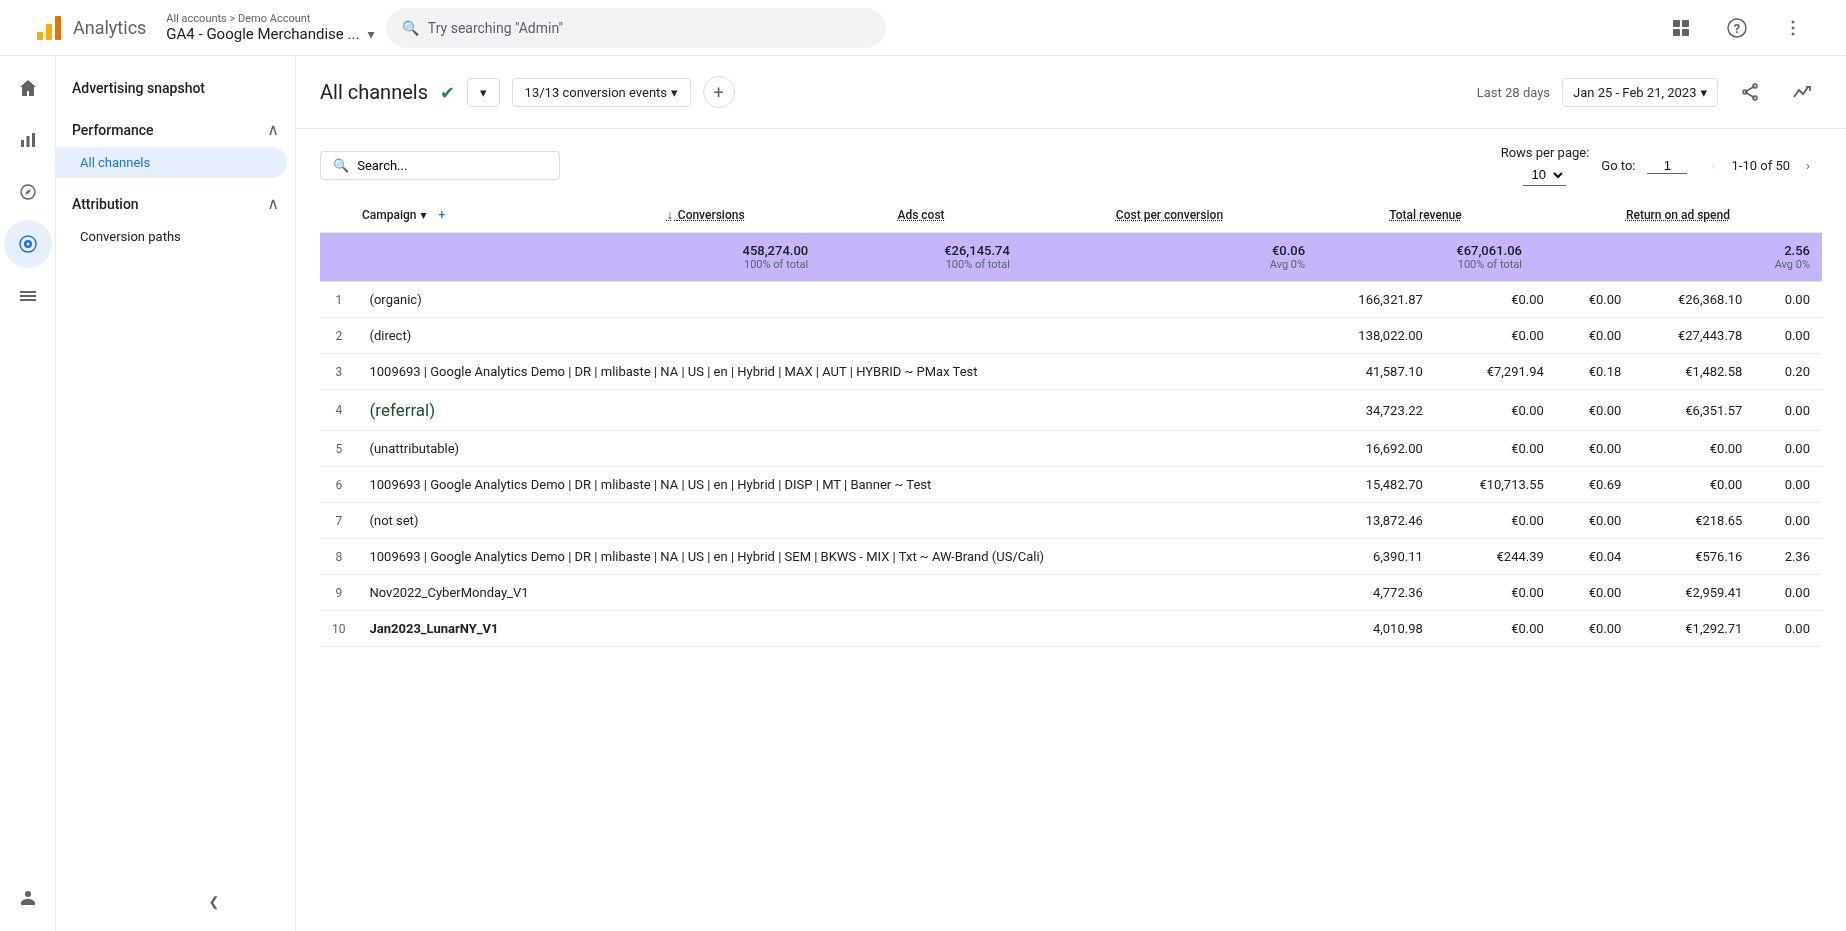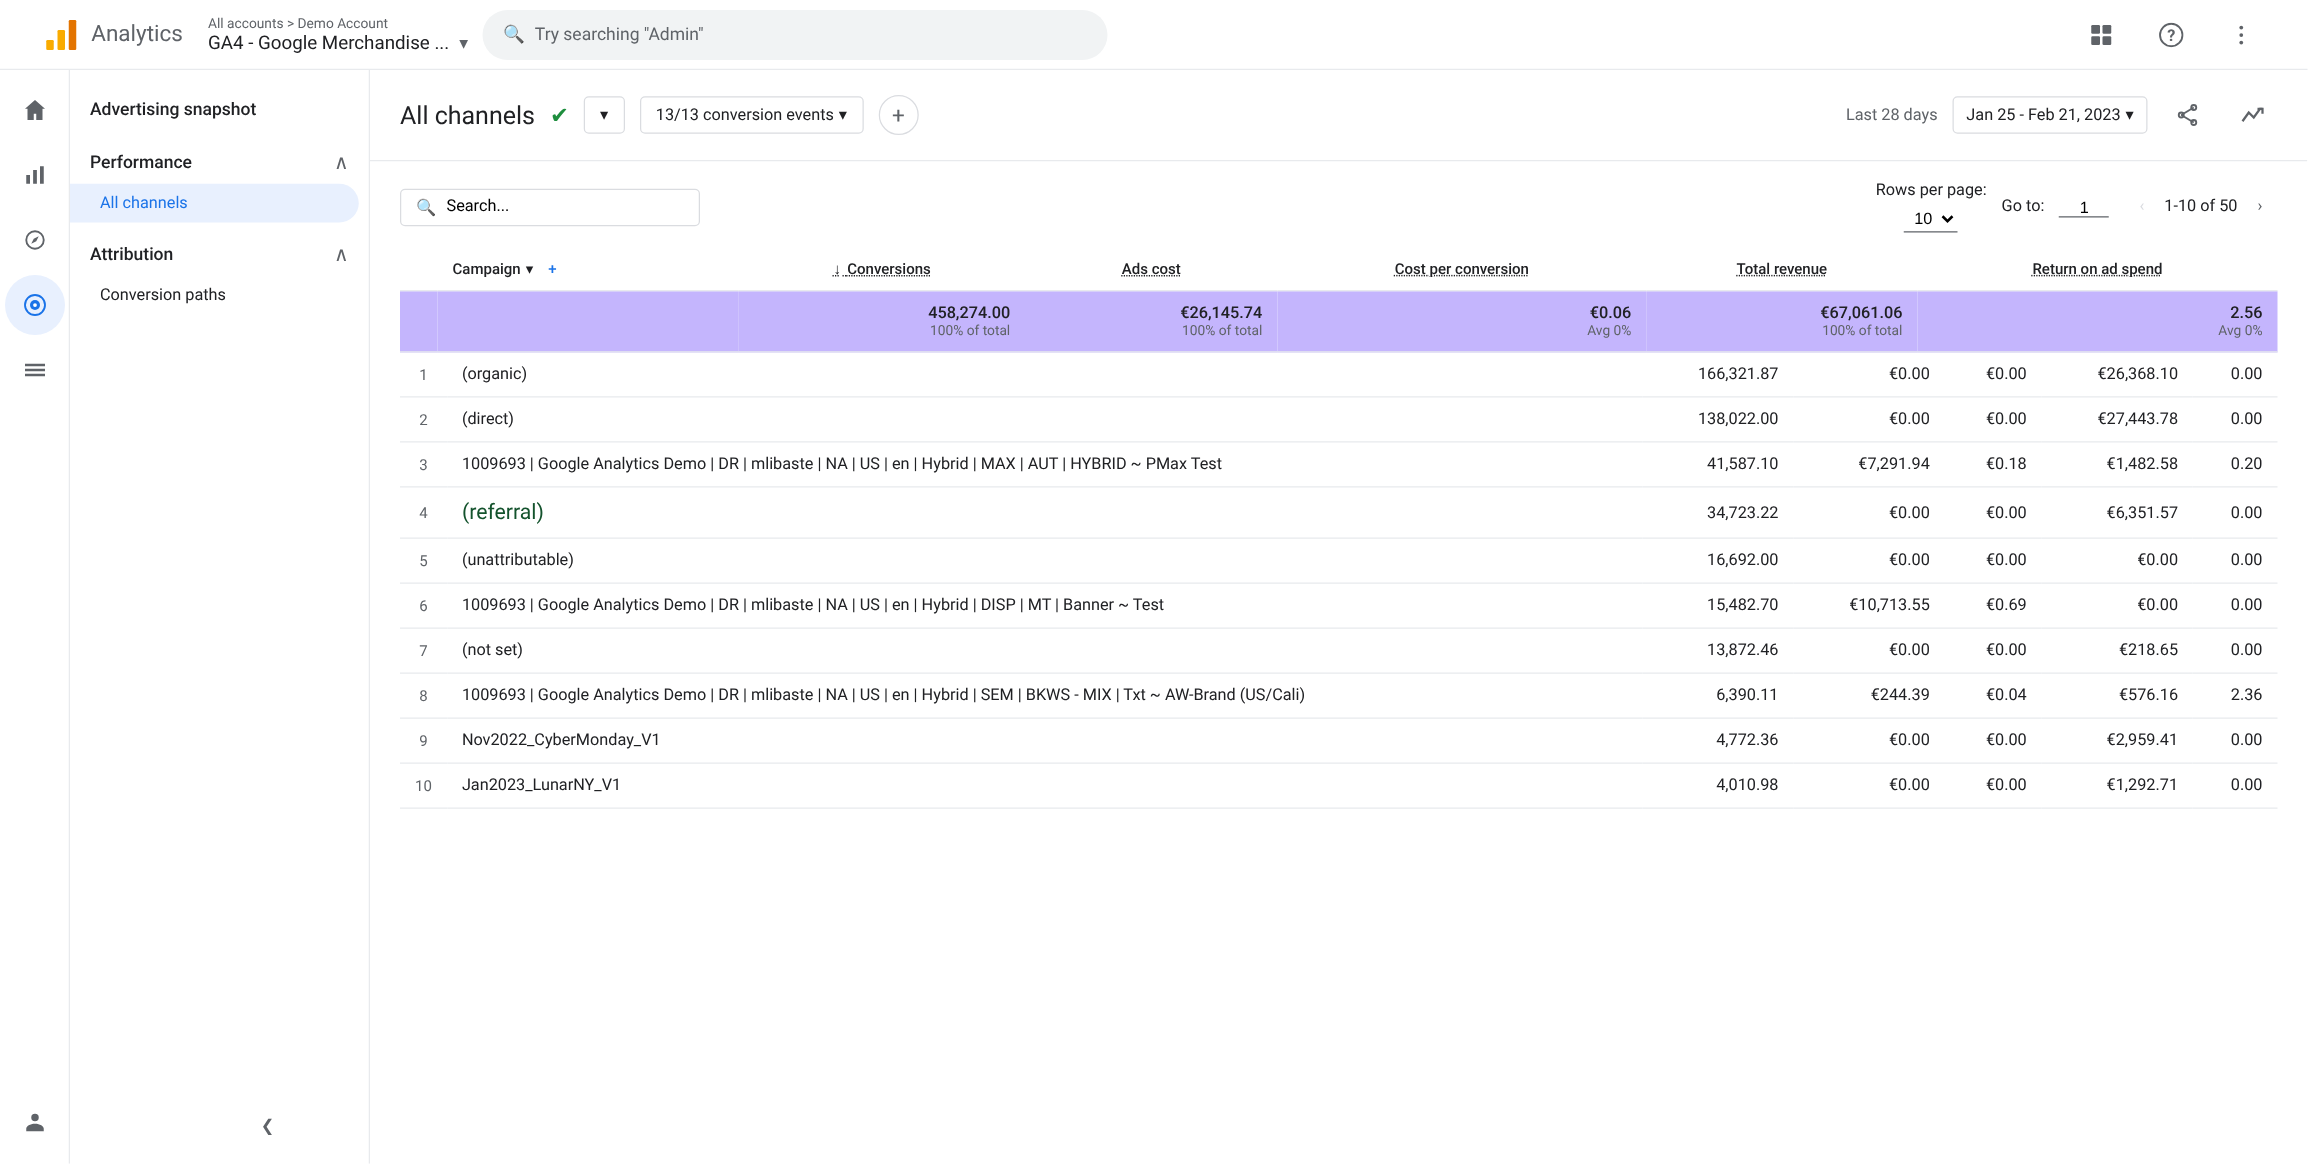--- a/index.html
+++ b/index.html
@@ -445,21 +445,21 @@
     <td class="num-col">9</td>
     <td class="left" style="font-size:13px;color:#202124;">Nov2022_CyberMonday_V1</td>
     <td>4,772.36</td>
     <td>€0.00</td>
     <td>€0.00</td>
     <td>€2,959.41</td>
     <td>0.00</td>
   </tr>
           <tr>
     <td class="num-col">10</td>
-    <td class="left" style="font-size:13px;color:#202124;">Jan2023_LunarNY_V1</td>
+    <td class="left" style="font-size:13px;color:#202124;font-weight:bold;">Jan2023_LunarNY_V1</td>
     <td>4,010.98</td>
     <td>€0.00</td>
     <td>€0.00</td>
     <td>€1,292.71</td>
     <td>0.00</td>
   </tr>
         </tbody>
     </table>
   </div>
 </div>

